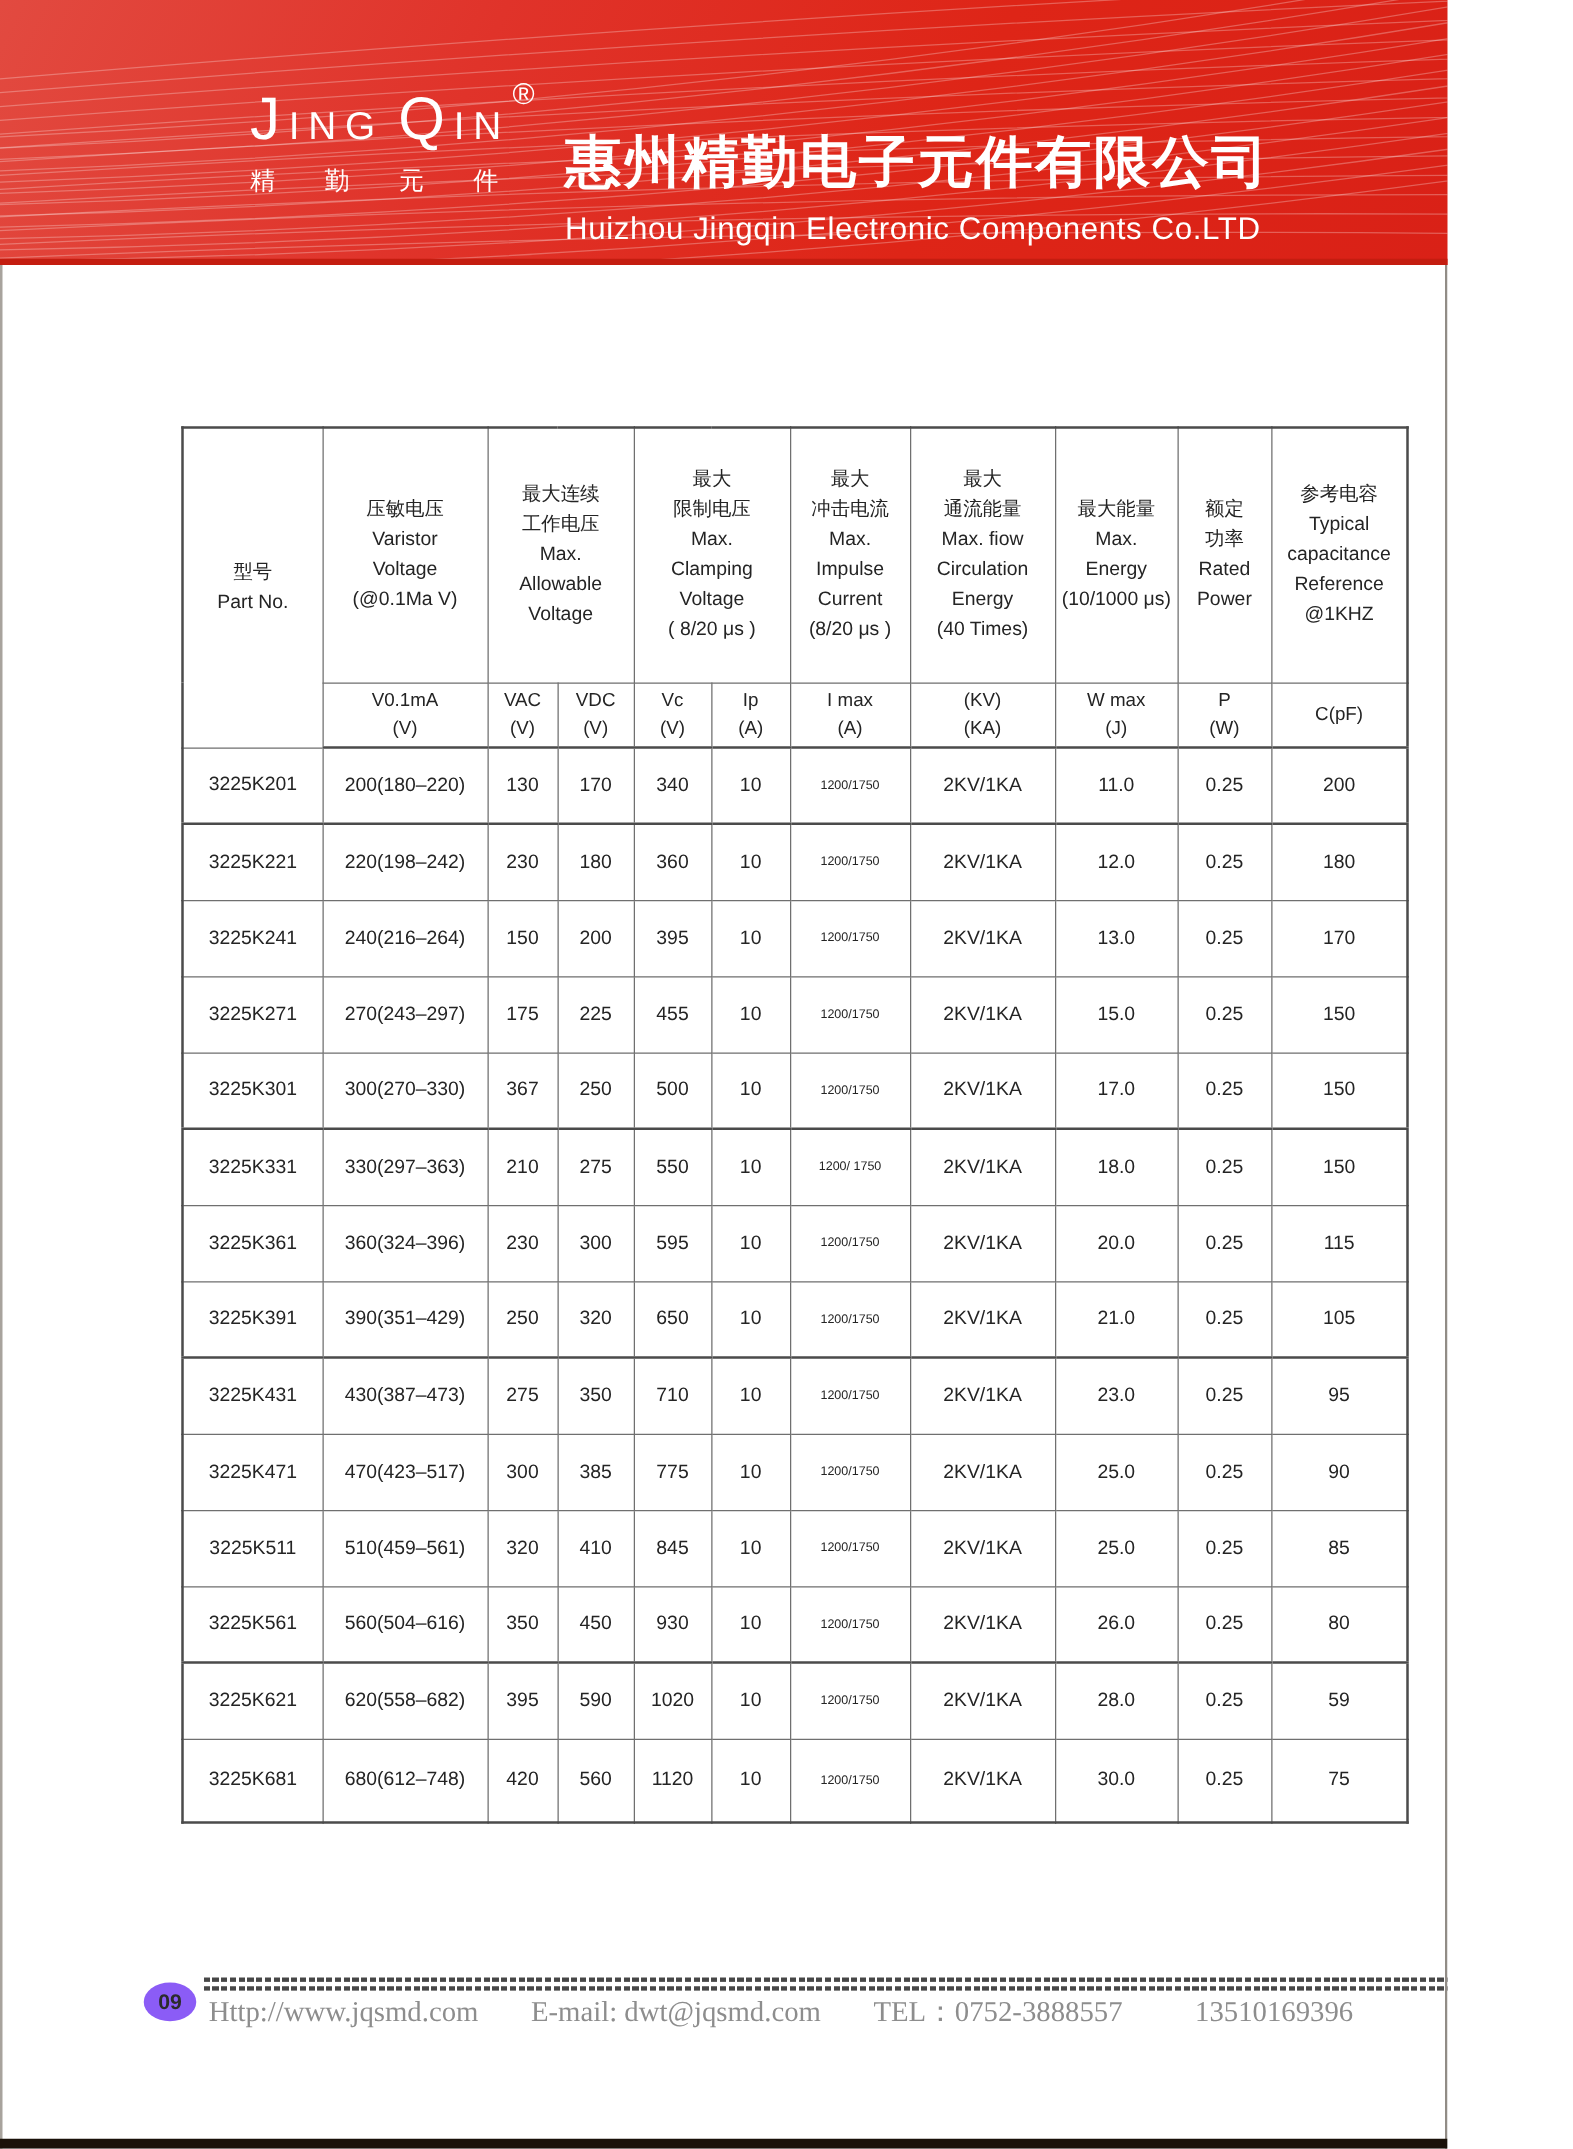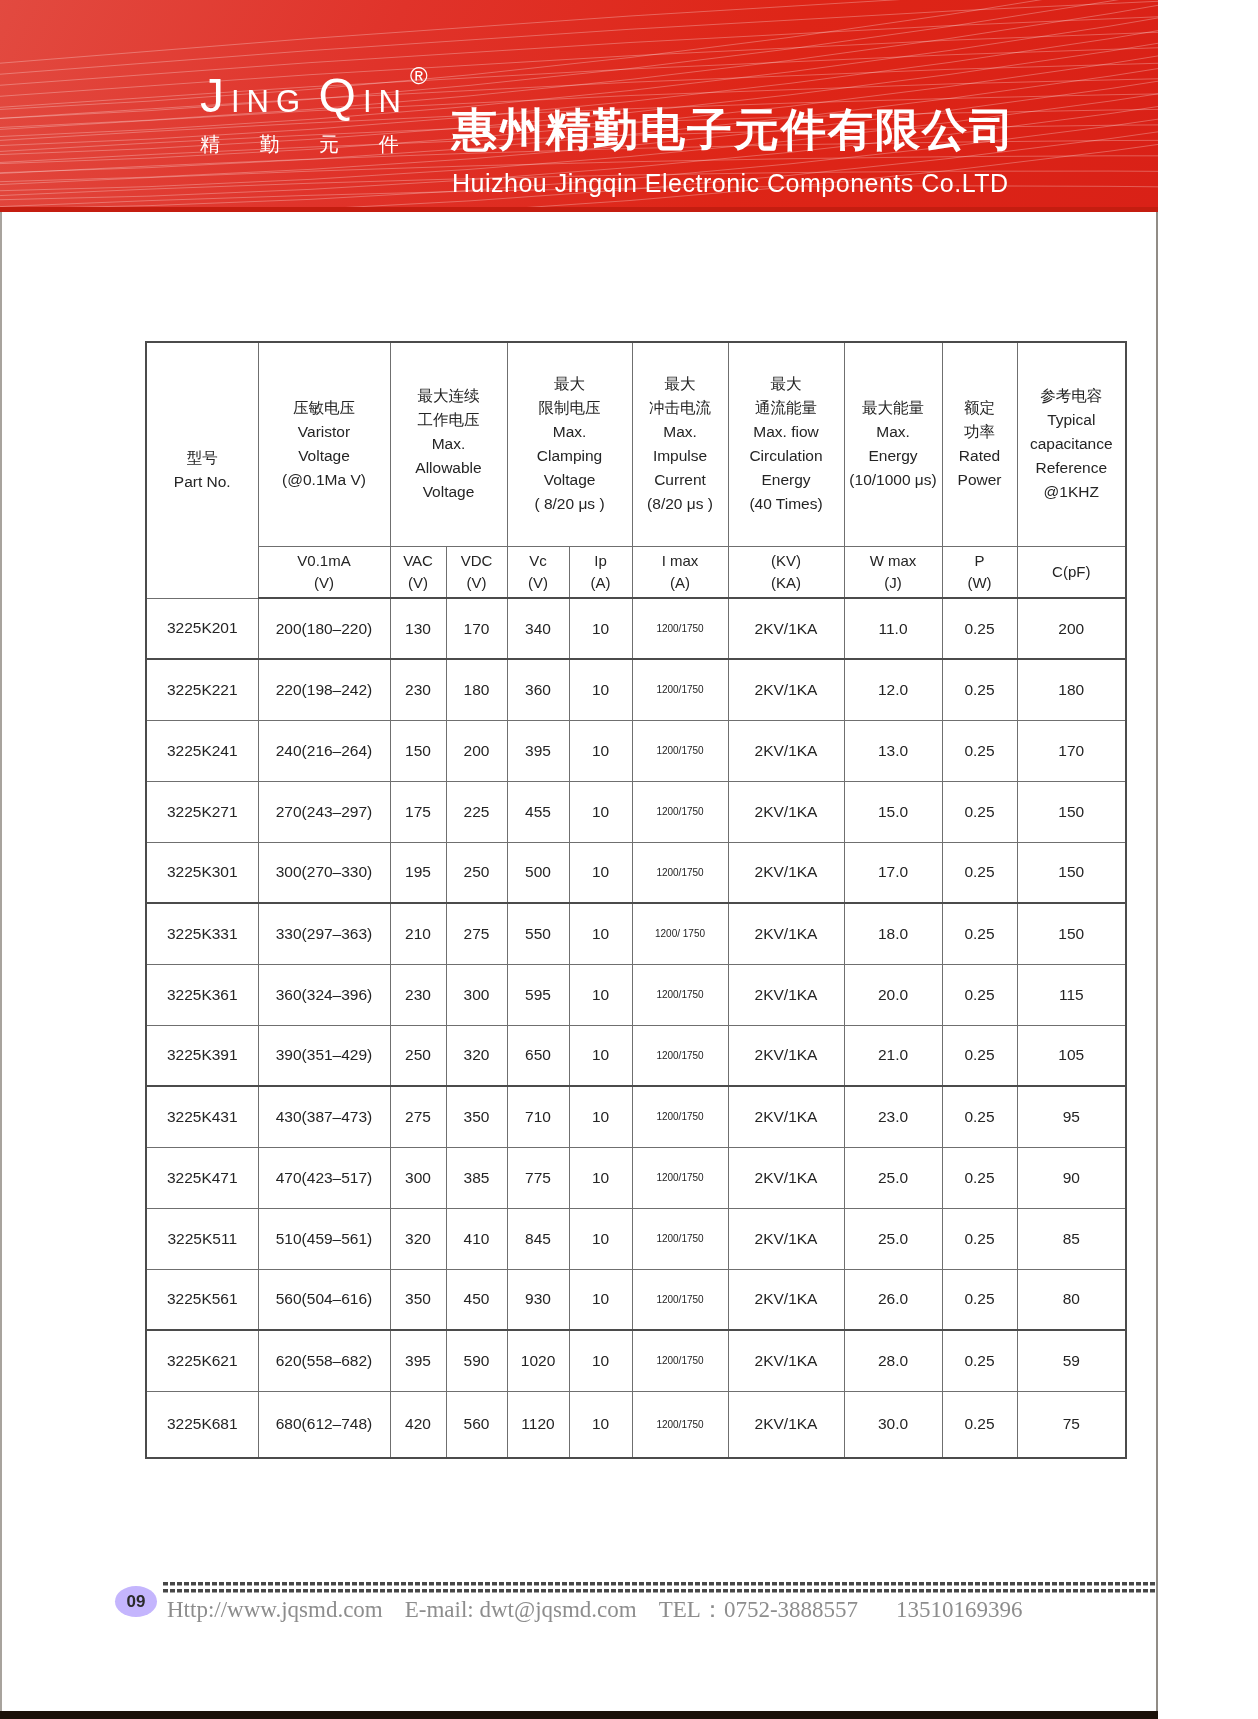--- a/index.html
+++ b/index.html
@@ -71,39 +71,39 @@
   .spec-table tbody tr:nth-child(1) td,
   .spec-table tbody tr:nth-child(5) td,
   .spec-table tbody tr:nth-child(8) td,
   .spec-table tbody tr:nth-child(12) td { border-bottom: 2.5px solid #4b4b4b; }
   .spec-table tbody tr:nth-child(14) td { height: 67px; }
 
   
   .page-badge {
     position: absolute; left: 115px; top: 1586px;
     width: 42px; height: 31px;
-    background: #c4b5fd;
+    background: #8b5cf6;
     border-radius: 50%;
     display: flex; align-items: center; justify-content: center;
     font-size: 17px; font-weight: 600; color: #2b2b2b;
     z-index: 3;
   }
   .footer-dashes {
     position: absolute; left: 163px; top: 1582px;
     width: 1095px; height: 12px;
     background-image:
       repeating-linear-gradient(90deg, #474747 0 5px, transparent 5px 7px),
       repeating-linear-gradient(90deg, #474747 0 5px, transparent 5px 7px);
     background-size: 100% 3.5px, 100% 3.5px;
     background-position: 0 0, 0 6.5px;
     background-repeat: no-repeat;
   }
   .footer-line {
     position: absolute; left: 167px; top: 1594px;
-    display: flex; gap: 22px; align-items: baseline;
+    display: flex; gap: 42px; align-items: baseline;
     font-family: "Liberation Serif", serif;
     font-size: 23px; color: #8d8d8d; white-space: nowrap;
   }
   .footer-line .mobile { margin-left: 16px; }
 
   
   .edge-left  { position: absolute; left: 0; top: 212px; bottom: 0; width: 2px; background: #a8a39d; }
   .edge-right { position: absolute; right: 0; top: 212px; bottom: 0; width: 2px; background: #918c86; }
   .bottom-bar { position: absolute; left: 0; top: 1711px; width: 100%; height: 8px; background: #1a1109; }
 </style>
@@ -289,21 +289,21 @@
           <td>10</td>
           <td>1200/1750</td>
           <td>2KV/1KA</td>
           <td>15.0</td>
           <td>0.25</td>
           <td>150</td>
         </tr>
         <tr>
           <td>3225K301</td>
           <td>300(270–330)</td>
-          <td>195</td>
+          <td>367</td>
           <td>250</td>
           <td>500</td>
           <td>10</td>
           <td>1200/1750</td>
           <td>2KV/1KA</td>
           <td>17.0</td>
           <td>0.25</td>
           <td>150</td>
         </tr>
         <tr>

